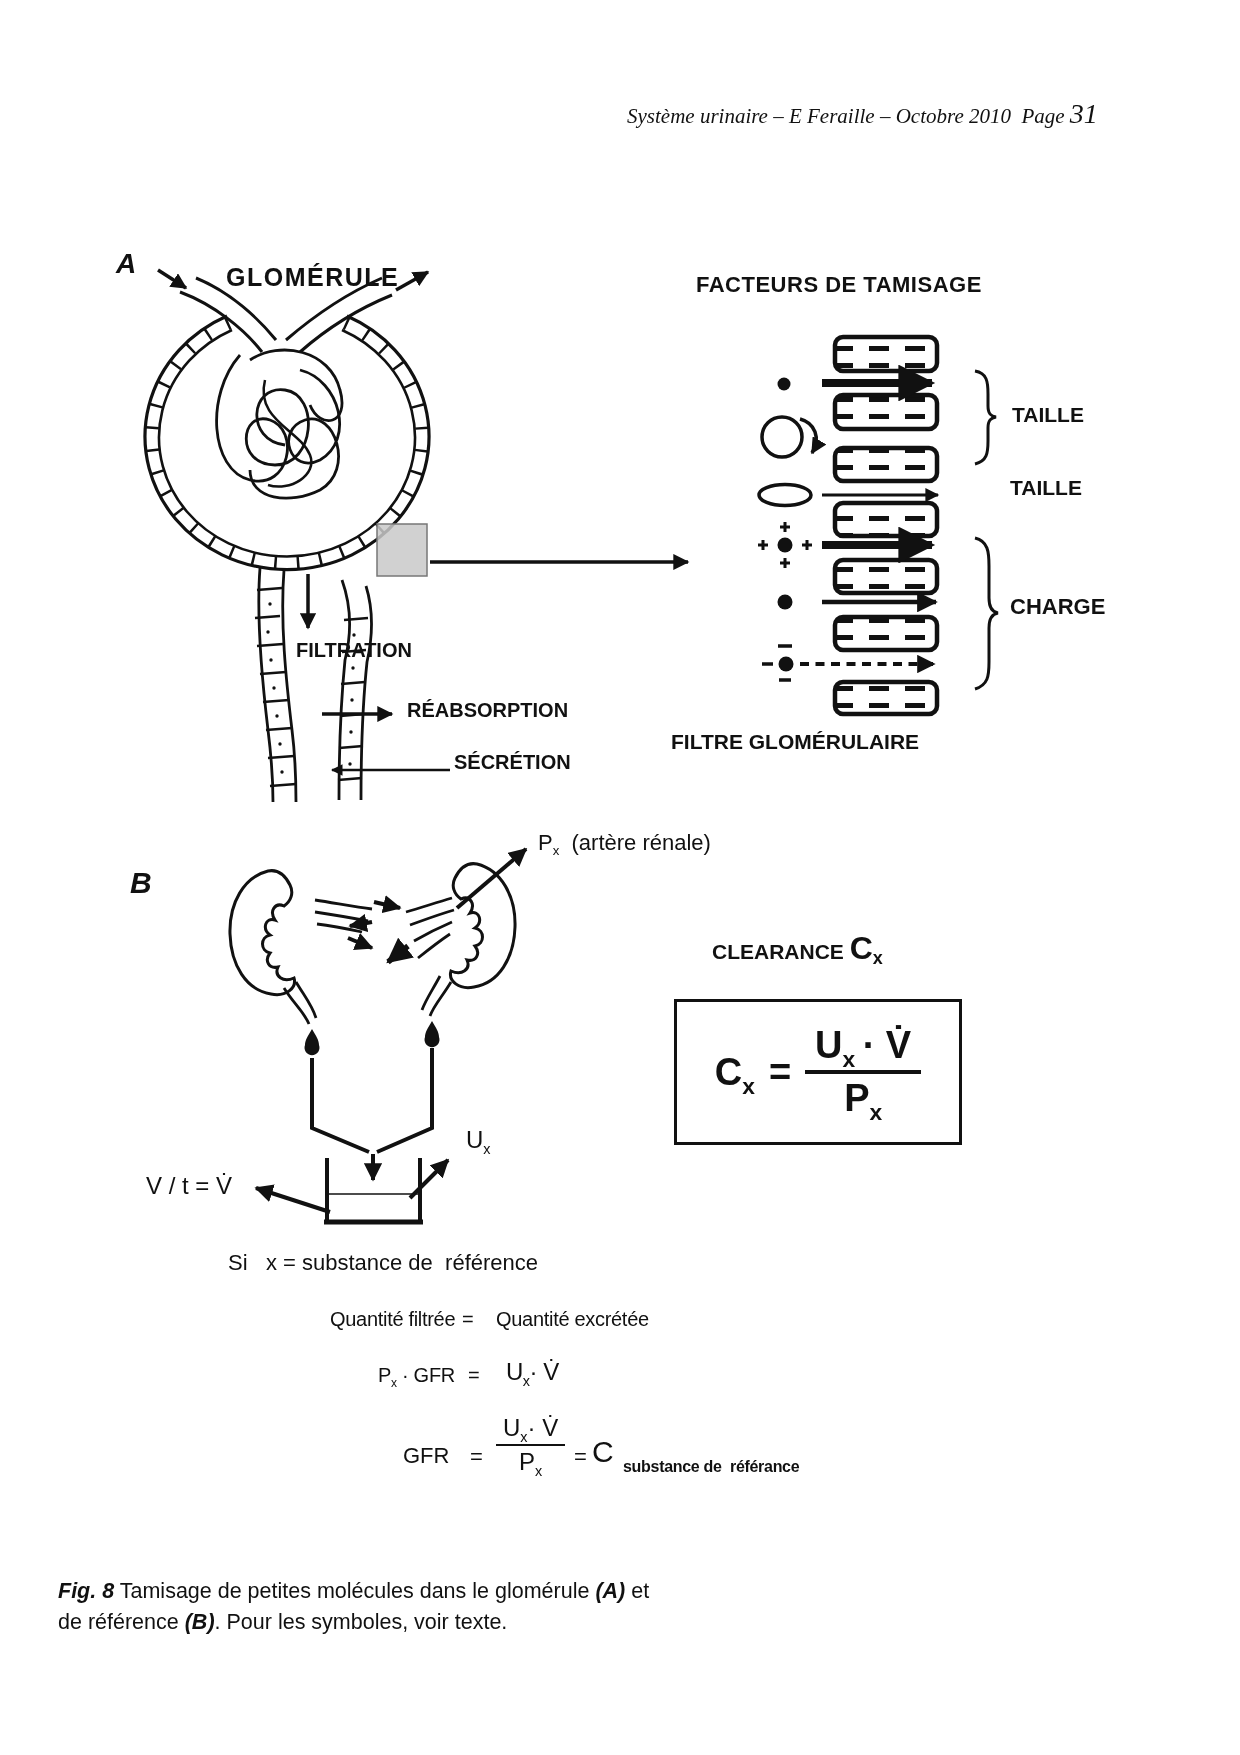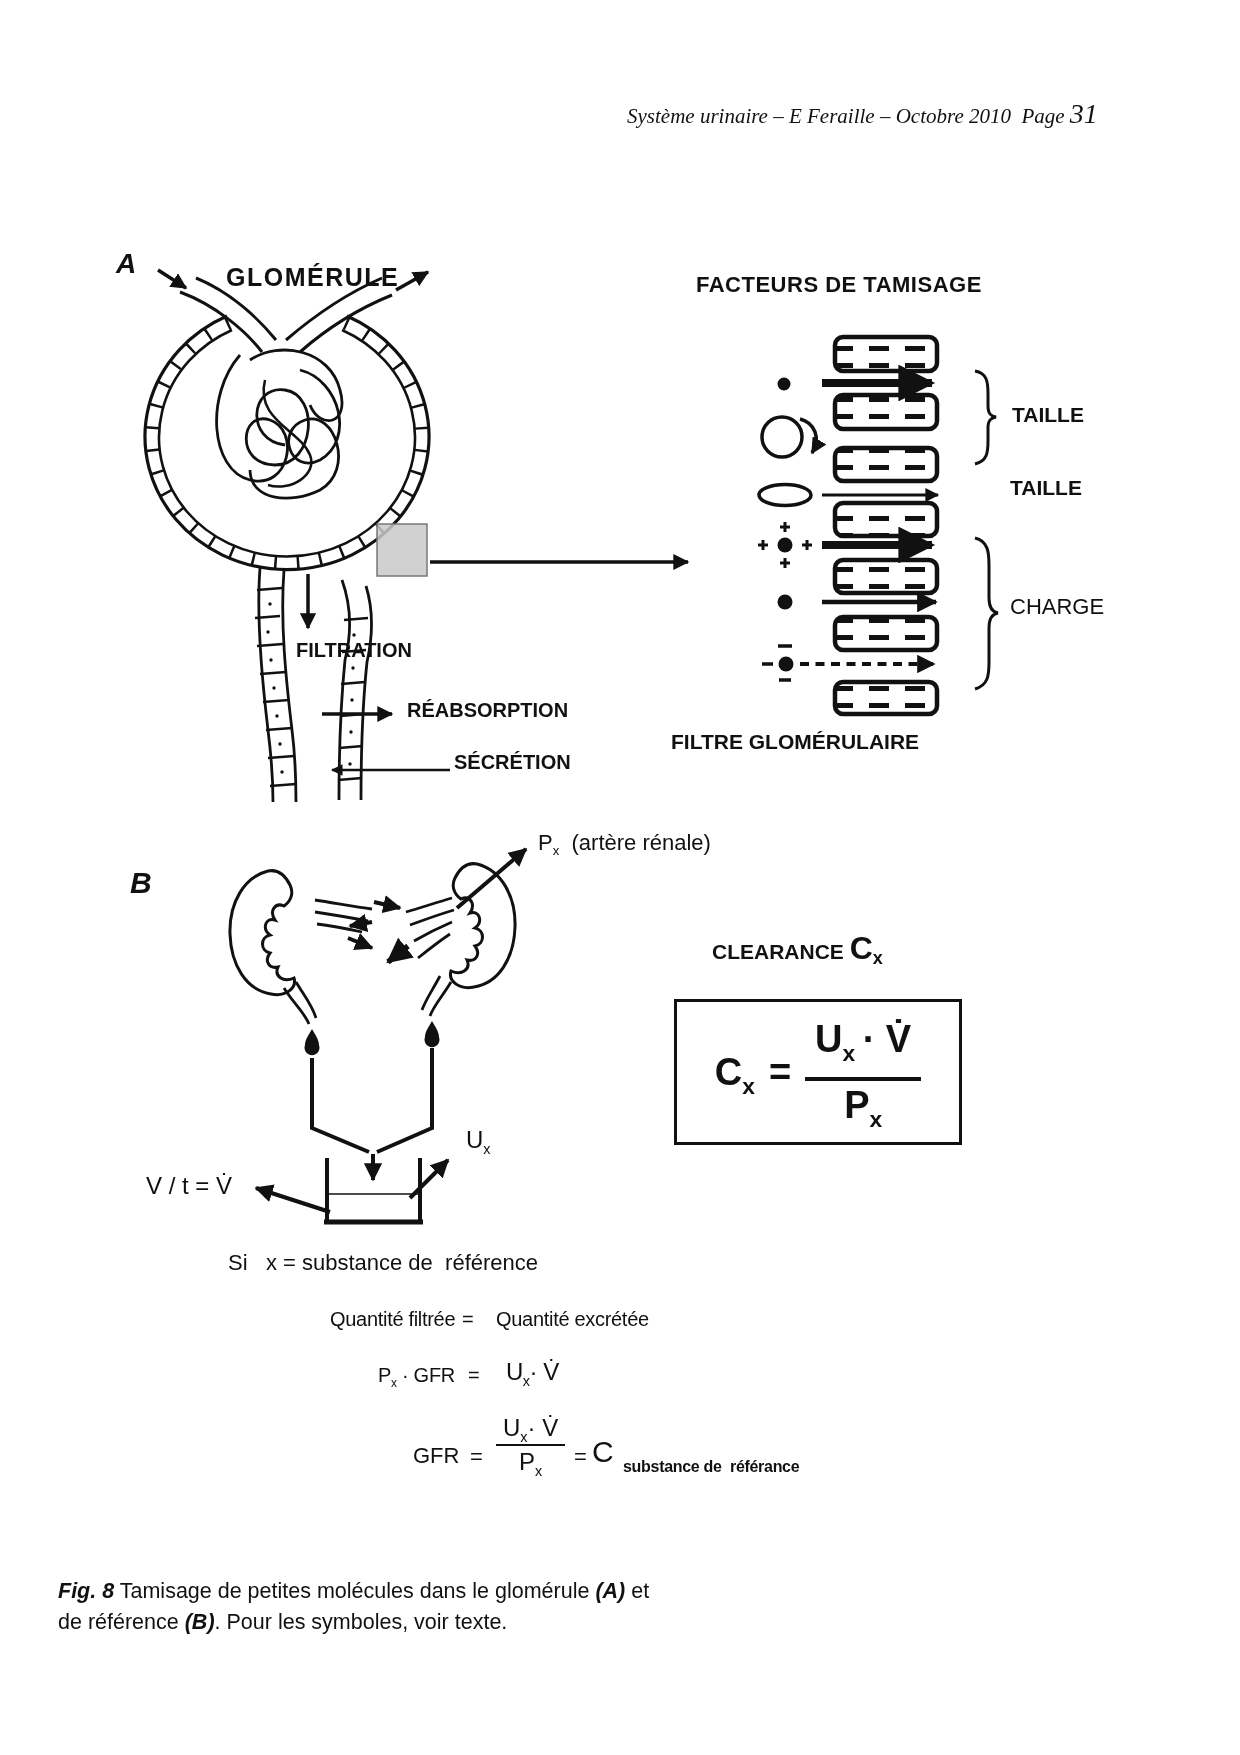--- a/index.html
+++ b/index.html
@@ -11,29 +11,29 @@
   .ital{font-style:italic;margin-top:35px;}
   .serif{font-family:"Liberation Serif",serif;}
   sub{font-size:60%;line-height:0;}
   .hdr{font-size:21px;}
   .hdr .pgnum{font-size:28px;}
   .panel-letter{font-size:28px;font-weight:bold;font-style:italic;}
   .title-a{font-size:25px;font-weight:bold;letter-spacing:1.5px;}
   .title-siev{font-size:22px;font-weight:bold;letter-spacing:.5px;}
   .lbl-bold20{font-size:20px;font-weight:bold;}
   .lbl-bold21{font-size:21px;font-weight:bold;}
-  .lbl-bold22{font-size:22px;font-weight:normal;}
+  .lbl-bold22{font-size:22px;font-weight:bold;}
   .px-line{font-size:22px;}
   .clr-head{font-size:21px;font-weight:bold;}
   .clr-head .bigC{font-size:32px;}
   .clr-head sub{font-size:18px;}
   .formula-box{position:absolute;z-index:2;border:3.5px solid #111;display:flex;
                align-items:center;justify-content:center;gap:14px;font-weight:bold;font-size:38px;}
   .frac{display:inline-flex;flex-direction:column;align-items:center;}
-  .frac .num{border-bottom:4px solid #111;padding:0 10px 16px 10px;}
+  .frac .num{border-bottom:4px solid #111;padding:0 10px 3px 10px;}
   .frac .den{padding-top:3px;}
   .frac-sm{display:inline-flex;flex-direction:column;align-items:center;position:absolute;z-index:2;}
   .frac-sm .num{border-bottom:2.5px solid #111;padding:0 7px 2px 7px;font-size:24px;}
   .frac-sm .den{padding-top:2px;font-size:24px;}
   .eq20{font-size:20px;letter-spacing:-0.3px;}
   .eq22{font-size:22px;}
   .eq24{font-size:24px;letter-spacing:-0.5px;}
   .csub{font-size:16px;font-weight:bold;letter-spacing:-0.3px;}
   .caption{position:absolute;z-index:2;text-align:left;font-size:21.5px;line-height:31px;color:#111;}
 </style>
@@ -252,21 +252,21 @@
   <div class="t eq22" style="left:228px;top:1250px;">Si   x = substance de  référence</div>
 
   <div class="t eq20" style="left:330px;top:1308px;">Quantité filtrée</div>
   <div class="t eq20" style="left:462px;top:1308px;">=</div>
   <div class="t eq20" style="left:496px;top:1308px;">Quantité excrétée</div>
 
   <div class="t eq20" style="left:378px;top:1364px;"><span>P</span><sub>x</sub><span> · GFR</span></div>
   <div class="t eq20" style="left:468px;top:1364px;">=</div>
   <div class="t eq24" style="left:506px;top:1358px;"><span>U</span><sub>x</sub><span>· V̇</span></div>
 
-  <div class="t eq22" style="left:413px;top:1443px;">GFR</div>
+  <div class="t eq22" style="left:403px;top:1443px;">GFR</div>
   <div class="t eq22" style="left:470px;top:1444px;">=</div>
   <div class="frac-sm" style="left:496px;top:1414px;">
     <span class="num"><span>U</span><sub>x</sub><span>· V̇</span></span>
     <span class="den"><span>P</span><sub>x</sub></span>
   </div>
   <div class="t eq22" style="left:574px;top:1444px;">=</div>
   <div class="t" style="left:592px;top:1435px;font-size:30px;">C</div>
   <div class="t csub" style="left:623px;top:1458px;">substance de  référance</div>
 
   <div class="caption" style="left:58px;top:1576px;width:1000px;">

